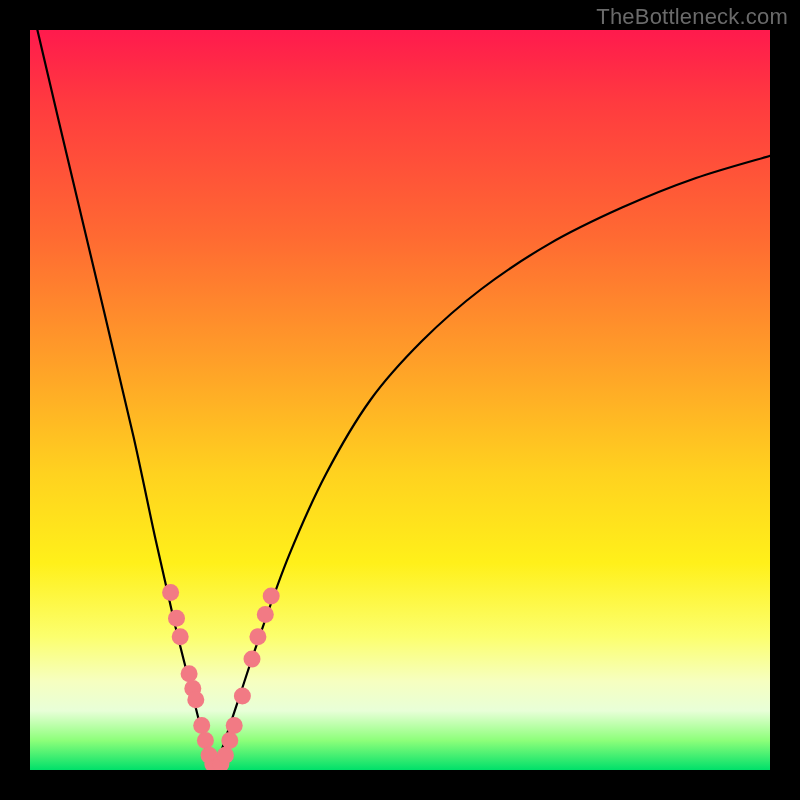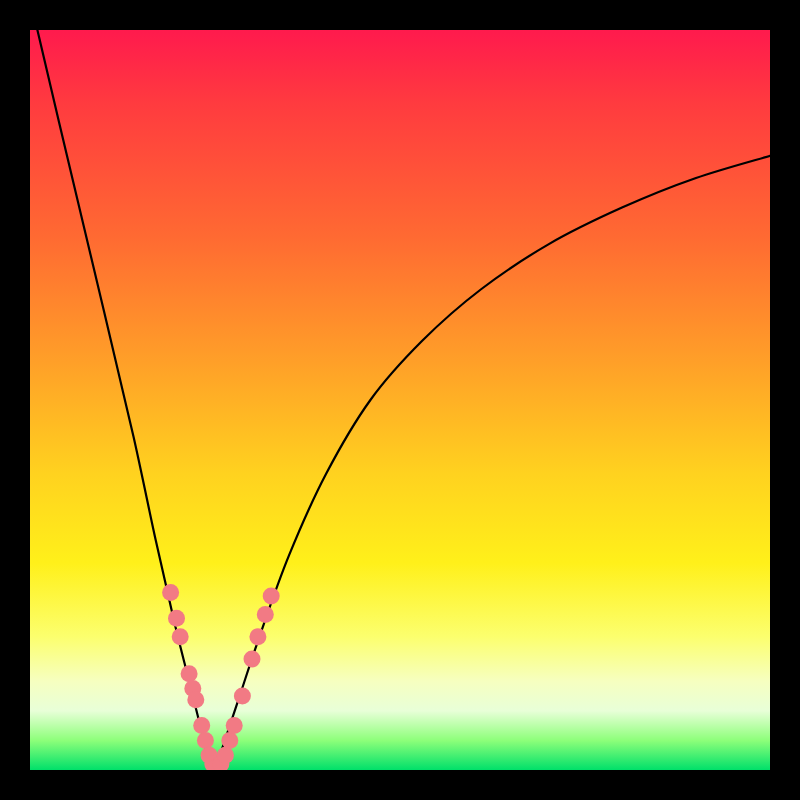--- a/index.html
+++ b/index.html
@@ -79,13 +79,14 @@
         <circle cx="195.4" cy="725.2" r="8.5" fill="#f27a84" stroke="#c94b57" stroke-width="0"></circle>
         <circle cx="199.8" cy="710.4" r="8.5" fill="#f27a84" stroke="#c94b57" stroke-width="0"></circle>
         <circle cx="204.2" cy="695.6" r="8.5" fill="#f27a84" stroke="#c94b57" stroke-width="0"></circle>
         <circle cx="212.4" cy="666.0" r="8.5" fill="#f27a84" stroke="#c94b57" stroke-width="0"></circle>
         <circle cx="222.0" cy="629.0" r="8.5" fill="#f27a84" stroke="#c94b57" stroke-width="0"></circle>
         <circle cx="227.9" cy="606.8" r="8.5" fill="#f27a84" stroke="#c94b57" stroke-width="0"></circle>
         <circle cx="235.3" cy="584.6" r="8.5" fill="#f27a84" stroke="#c94b57" stroke-width="0"></circle>
         <circle cx="241.2" cy="566.1" r="8.5" fill="#f27a84" stroke="#c94b57" stroke-width="0"></circle>
       </svg>
   </div>
+  <div class="watermark">TheBottleneck.com</div>
 </div>
 
 </body></html>

